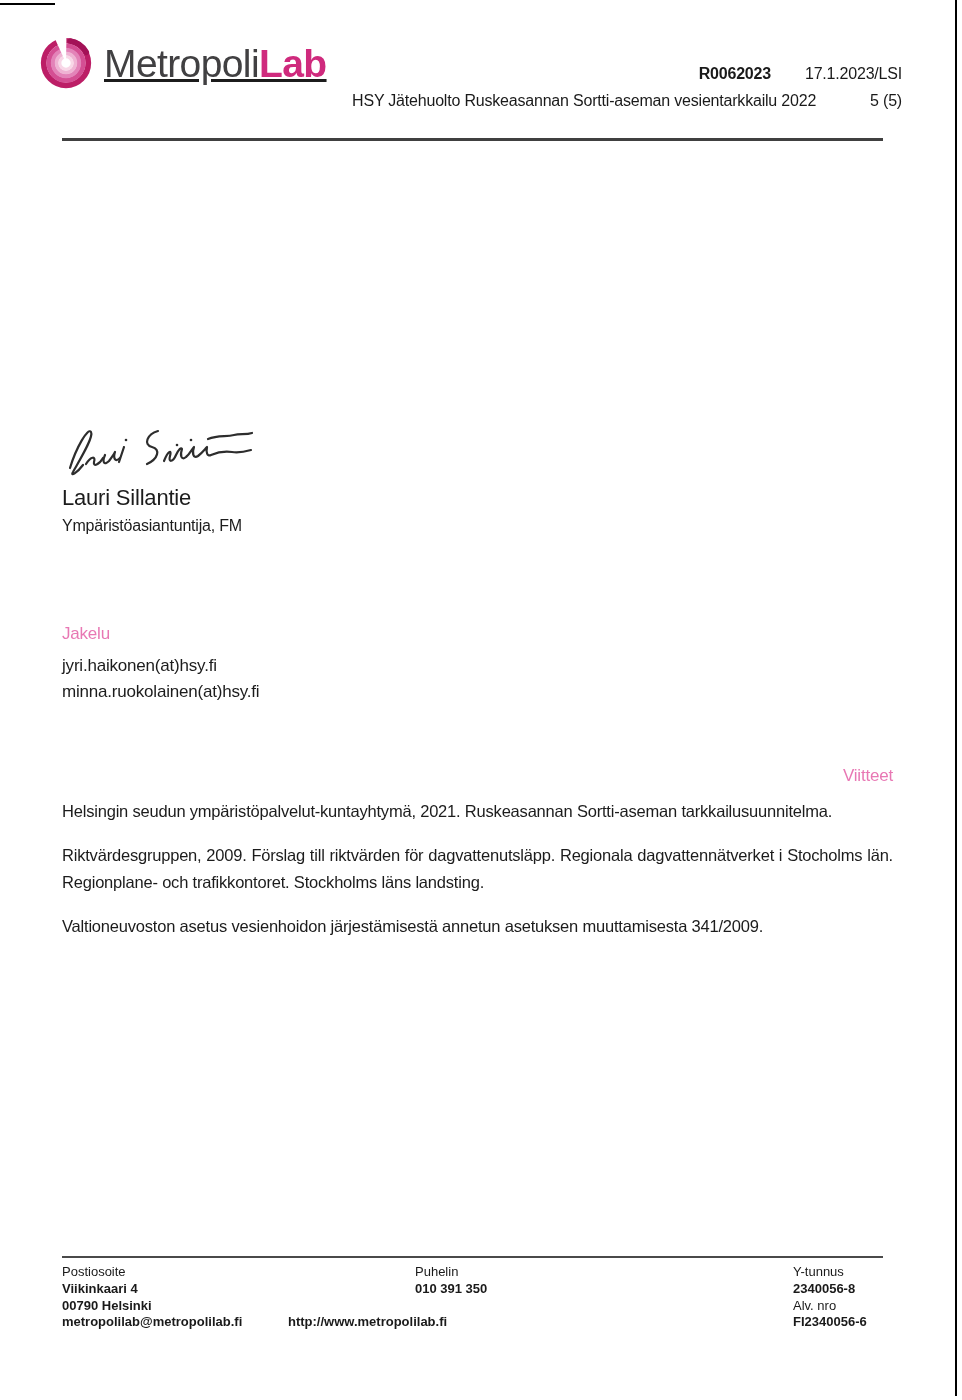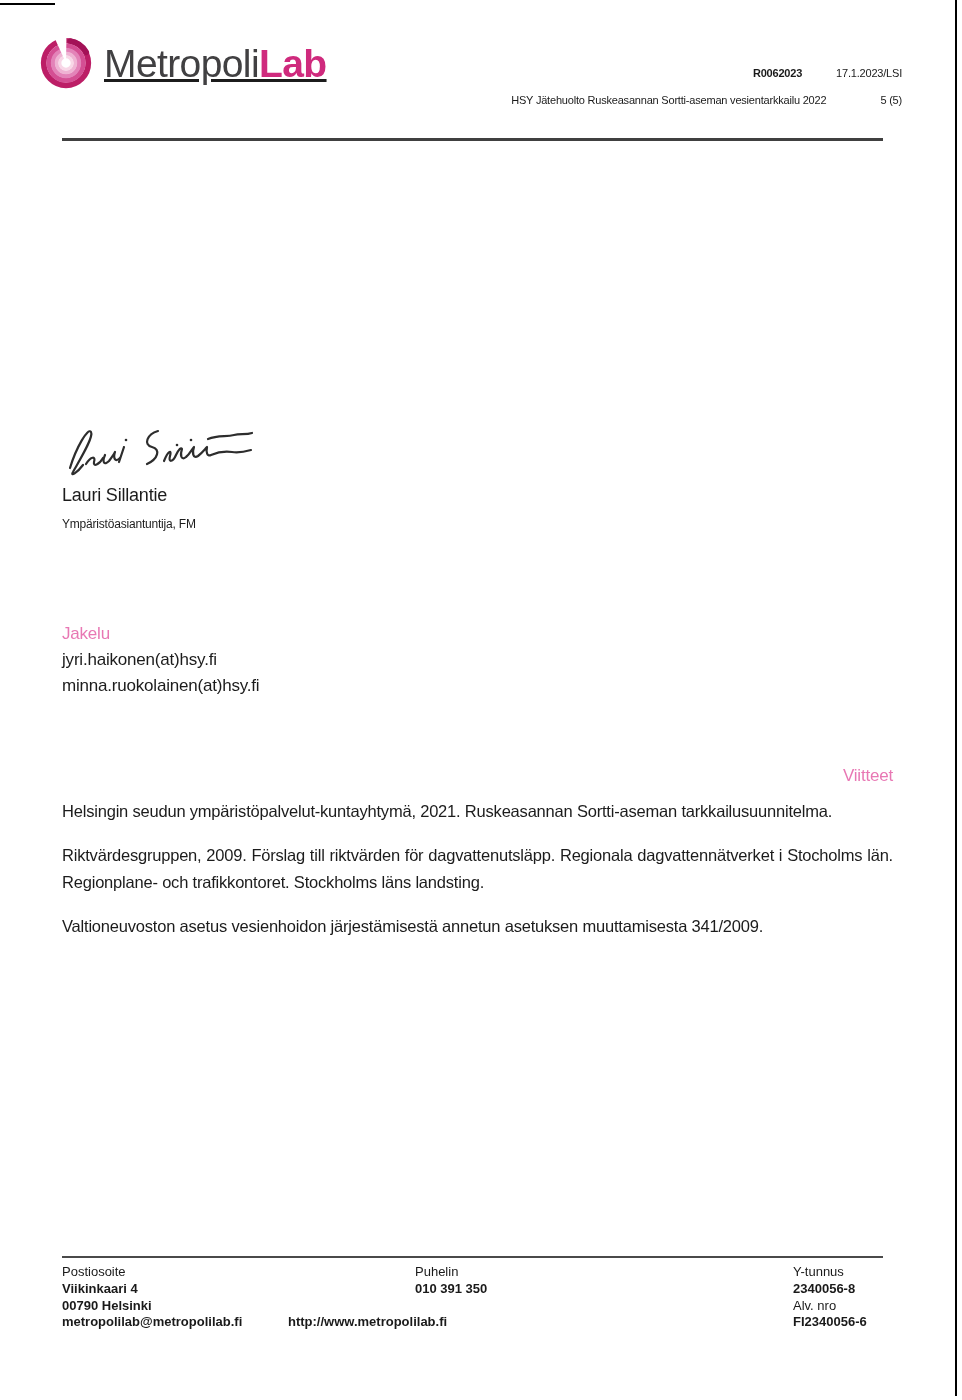--- a/index.html
+++ b/index.html
@@ -13,39 +13,39 @@
 
   
   .logo{position:absolute;left:38px;top:34px;display:flex;align-items:center;gap:10px;text-decoration:underline;}
   .logo-text{font-size:39px;letter-spacing:-0.6px;line-height:54px;}
   .logo-text .metropoli{color:#414042;font-weight:400;}
   .logo-text .lab{color:#cf2a7d;font-weight:700;}
 
   
   .header-right{
     position:absolute;right:60px;top:60px;text-align:right;
-    font-size:11px;line-height:27px;letter-spacing:-0.2px;color:#1a1a1a;
+    font-size:16px;line-height:27px;letter-spacing:-0.2px;color:#1a1a1a;
   }
   .header-row{display:flex;justify-content:flex-end;white-space:nowrap;}
   .ref-number{font-weight:700;}
   .header-date{margin-left:34px;}
   .page-number{margin-left:54px;}
 
   .header-rule{position:absolute;left:62px;top:138px;width:821px;height:2.5px;background:#404040;}
 
   
   .signature{position:absolute;left:58px;top:418px;}
-  .signer-name{position:absolute;left:62px;top:485px;font-size:18px;letter-spacing:-0.2px;}
-  .signer-title{position:absolute;left:62px;top:517px;font-size:12px;letter-spacing:-0.2px;}
+  .signer-name{position:absolute;left:62px;top:485px;font-size:22px;letter-spacing:-0.2px;}
+  .signer-title{position:absolute;left:62px;top:517px;font-size:16px;letter-spacing:-0.2px;}
 
   .pink-heading{color:#e878b4;font-size:17px;letter-spacing:-0.2px;}
 
   
   .jakelu{position:absolute;left:62px;top:621px;font-size:17px;line-height:26px;letter-spacing:-0.2px;}
-  .jakelu .pink-heading{display:block;margin-bottom:0;}
+  .jakelu .pink-heading{display:block;margin-bottom:6px;}
   .jakelu-line{display:block;}
 
   
   .viitteet{position:absolute;left:62px;top:762px;width:831px;font-size:16.5px;line-height:27px;letter-spacing:-0.2px;}
   .viitteet .pink-heading{display:block;margin-bottom:9px;text-align:right;}
   .viitteet p{margin:0 0 17px 0;}
   .viitteet p.justified{text-align:justify;}
 
   
   .footer-rule{position:absolute;left:62px;top:1256px;width:821px;height:2px;background:#4a4a4a;}

